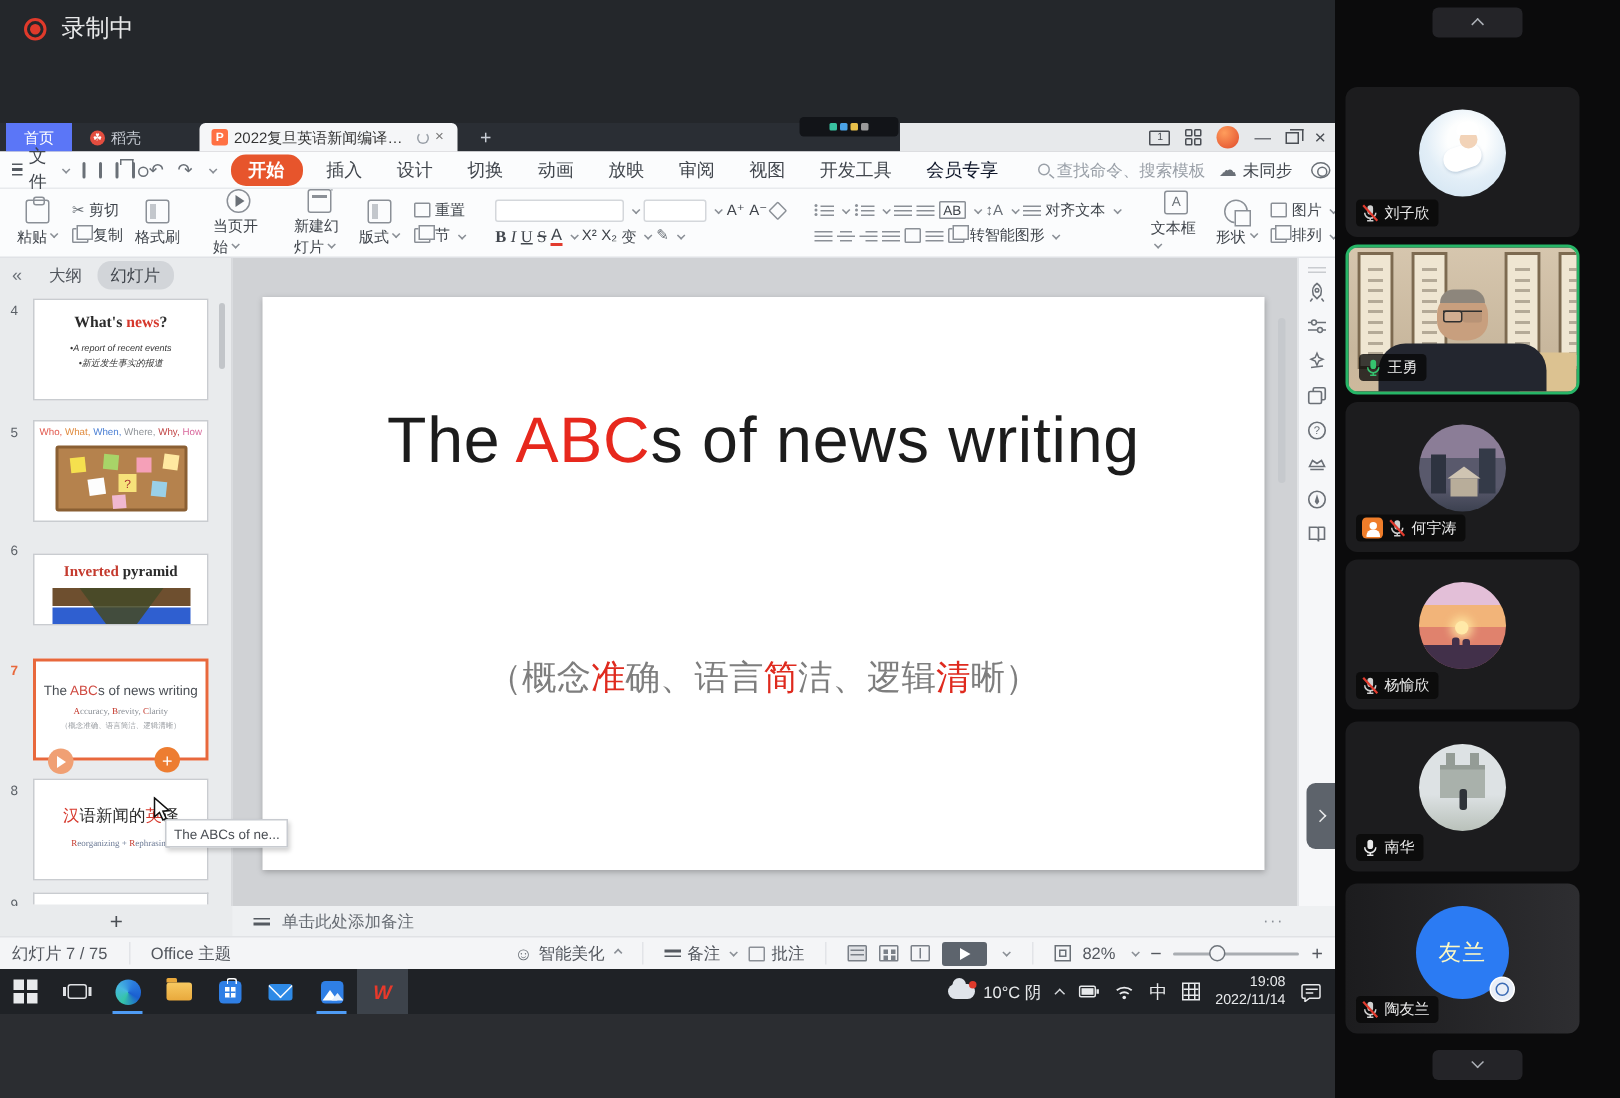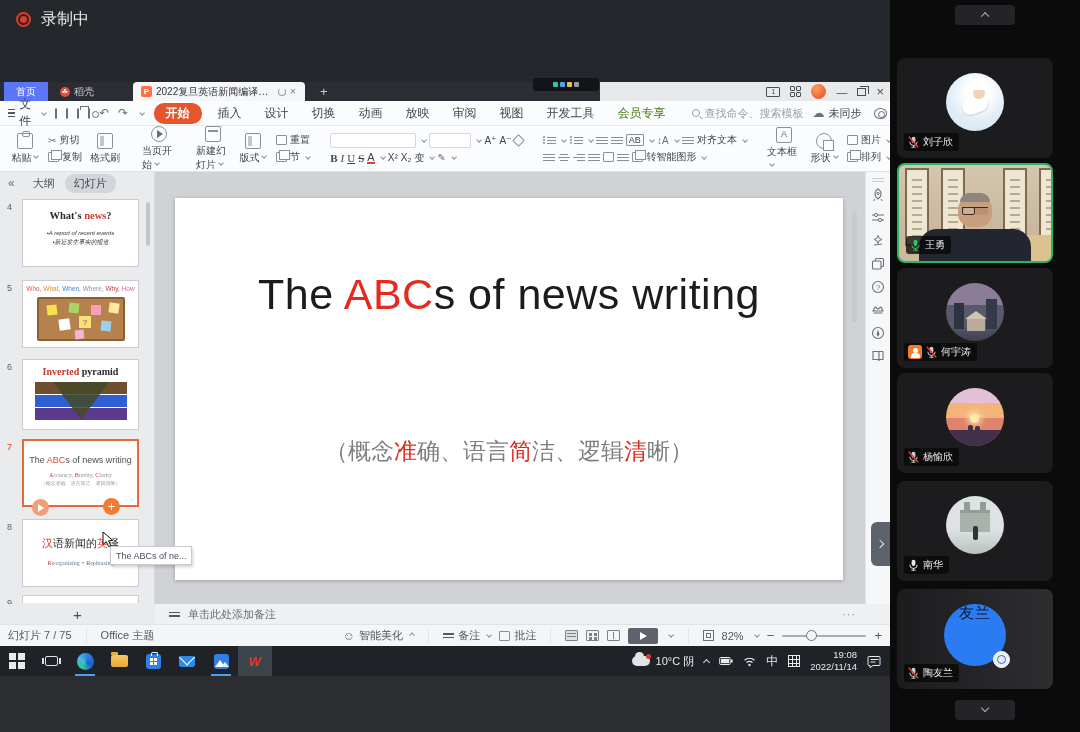--- a/index.html
+++ b/index.html
@@ -200,21 +200,21 @@
   .av-yang{background:linear-gradient(180deg,#e3bfd8 0 26%,#f2b479 26% 52%,#e0826d 52% 72%,#8a5570)}
   .av-yang .sun{position:absolute;left:24px;top:26px;width:9px;height:9px;background:#ffe9a8;border-radius:50%;box-shadow:0 0 6px 3px rgba(255,230,160,.8)}
   .av-yang .sil{position:absolute;left:0;bottom:0;width:100%;height:16px;background:#42304a}
   .av-yang .p1{position:absolute;left:22px;bottom:12px;width:5px;height:9px;background:#42304a;border-radius:2px 2px 0 0}
   .av-yang .p2{position:absolute;left:29px;bottom:12px;width:5px;height:8px;background:#42304a;border-radius:2px 2px 0 0}
   .av-nan{background:linear-gradient(180deg,#dde2e4 0 58%,#b9c1ba)}
   .av-nan .bld{position:absolute;left:14px;top:14px;width:30px;height:22px;background:#a9b1ab;border-top:3px solid #949c96}
   .av-nan .t1{position:absolute;left:18px;top:6px;width:6px;height:9px;background:#949c96}
   .av-nan .t2{position:absolute;left:34px;top:6px;width:6px;height:9px;background:#949c96}
   .av-nan .man{position:absolute;left:27px;top:30px;width:5px;height:14px;background:#2e3338;border-radius:2px}
-  .av-tao{background:#2b7bf3;display:flex;align-items:flex-start;justify-content:center;color:#0f172a;font-size:15px;letter-spacing:1px;overflow:visible}
+  .av-tao{background:#2b7bf3;display:flex;align-items:center;justify-content:center;color:#fef9c3;font-size:15px;letter-spacing:1px;overflow:visible}
   .av-tao .badge{position:absolute;right:-4px;bottom:-2px;width:17px;height:17px;background:#e9eef7;border-radius:50%;border:1px solid #fff;display:flex;align-items:center;justify-content:center}
   .av-tao .badge i{width:9px;height:9px;border:1.6px solid #3b6bb5;border-radius:50%}
   
   #tile-wang{border:2px solid #27b567;background:linear-gradient(180deg,#d6c6ae,#c8b79d 70%,#cdb99c)}
   .scroll{position:absolute;top:3px;width:24px;height:78px;background:#efe6d2;border:2px solid #7d6a50}
   .scroll i{position:absolute;left:5px;top:4px;width:10px;height:64px;background:repeating-linear-gradient(180deg,transparent 0 5px,rgba(70,58,42,.35) 5px 7px)}
   #wang-head{position:absolute;left:50%;top:30px;transform:translateX(-50%);width:34px;height:32px;background:#c89f7e;border-radius:45% 45% 40% 40%;z-index:2}
   #wang-head::before{content:"";position:absolute;left:2px;top:-2px;width:30px;height:9px;background:#8d867c;border-radius:12px 12px 0 0}
   #wang-head::after{content:"";position:absolute;left:4px;top:12px;width:11px;height:6px;border:1px solid #2f2f2f;border-radius:2px;box-shadow:14px 0 0 -1px #2f2f2f00,13px 0 0 0 #2f2f2f1a;background:rgba(255,255,255,.15)}
   #wang-gl2{position:absolute;left:50%;top:42px;transform:translateX(-50%);width:26px;height:1.4px;background:#2f2f2f;z-index:3;margin-left:0}
@@ -304,21 +304,21 @@
       <span class="caret"></span>
       <span class="rtab active">开始</span>
       <span class="rtab">插入</span>
       <span class="rtab">设计</span>
       <span class="rtab">切换</span>
       <span class="rtab">动画</span>
       <span class="rtab">放映</span>
       <span class="rtab">审阅</span>
       <span class="rtab">视图</span>
       <span class="rtab">开发工具</span>
-      <span class="rtab" style="color:#4d7c0f">会员专享</span>
+      <span class="rtab" style="color:#0f172a">会员专享</span>
       <span id="ribbonsearch">
         <span class="searchic"></span>
         <span>查找命令、搜索模板</span>
       </span>
       <span id="menuright">
         <span class="grp">
             <span style="font-size:12px;color:#6a7077">☁</span>
             <span>未同步</span>
           </span>
         <span class="grp">
@@ -540,21 +540,21 @@
             <i style="position:absolute;left:52px;top:6px;width:10px;height:10px;background:#f5a0b8"></i>
             <i style="position:absolute;left:70px;top:4px;width:10px;height:10px;background:#ffe9a0;transform:rotate(8deg)"></i>
             <i style="position:absolute;left:20px;top:20px;width:11px;height:11px;background:#fdfdfd;transform:rotate(-8deg)"></i>
             <i style="position:absolute;left:40px;top:17px;width:12px;height:12px;background:#f6e27a;display:flex;align-items:center;justify-content:center;font-size:8px;font-style:normal;color:#a33">?</i>
             <i style="position:absolute;left:62px;top:22px;width:10px;height:10px;background:#9ad0e8;transform:rotate(6deg)"></i>
             <i style="position:absolute;left:36px;top:31px;width:9px;height:9px;background:#f0b8d0;transform:rotate(-5deg)"></i>
           </div>
         </div>
 
         <span class="tnum" style="top:190px">6</span>
-        <div class="thumbwrap" style="top:187px;height:71px">
+        <div class="thumbwrap" style="top:197px;height:48px">
           <div class="t-title" style="font-size:10px;margin-top:6px"><span style="color: rgb(196, 58, 46);">Inverted</span><span style="color: rgb(43, 43, 43);"> pyramid</span></div>
           <div style="position:absolute;left:12px;top:22px;width:92px;height:40px">
             <i style="position:absolute;left:0;top:0;width:100%;height:12px;background:#6e4f2f"></i>
             <i style="position:absolute;left:0;top:13px;width:100%;height:12px;background:#2f5fd0"></i>
             <i style="position:absolute;left:0;top:26px;width:100%;height:12px;background:#5c3a8e"></i>
             <i style="position:absolute;left:18px;top:0;width:0;height:0;border-left:28px solid transparent;border-right:28px solid transparent;border-top:38px solid rgba(70,74,40,.88)"></i>
           </div>
         </div>
 
         <span class="tnum sel" style="top:270px">7</span>

